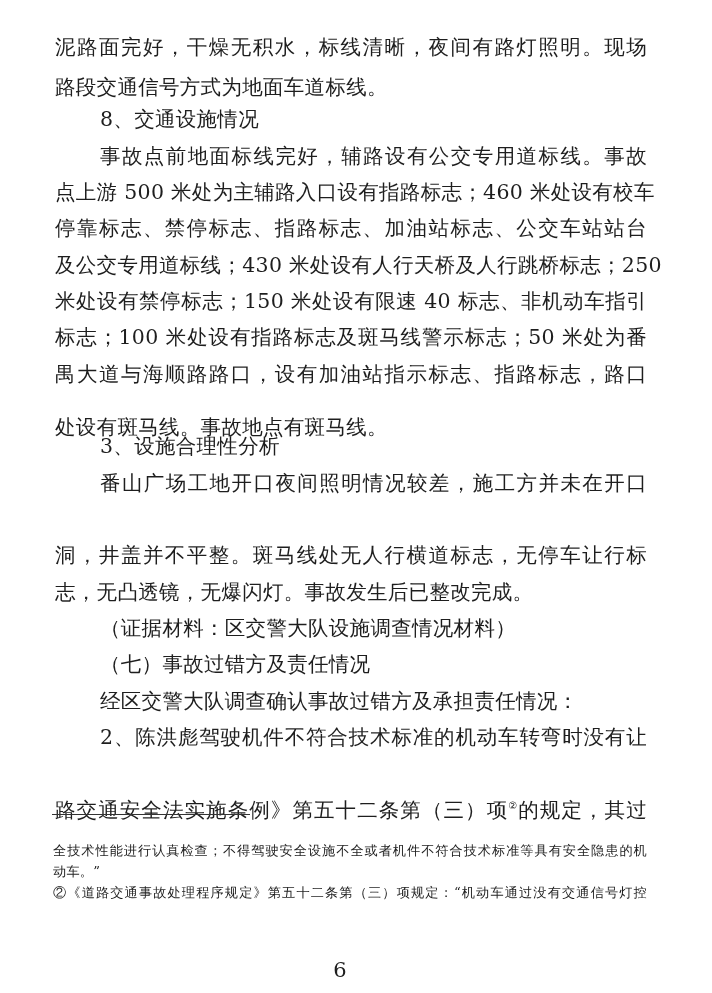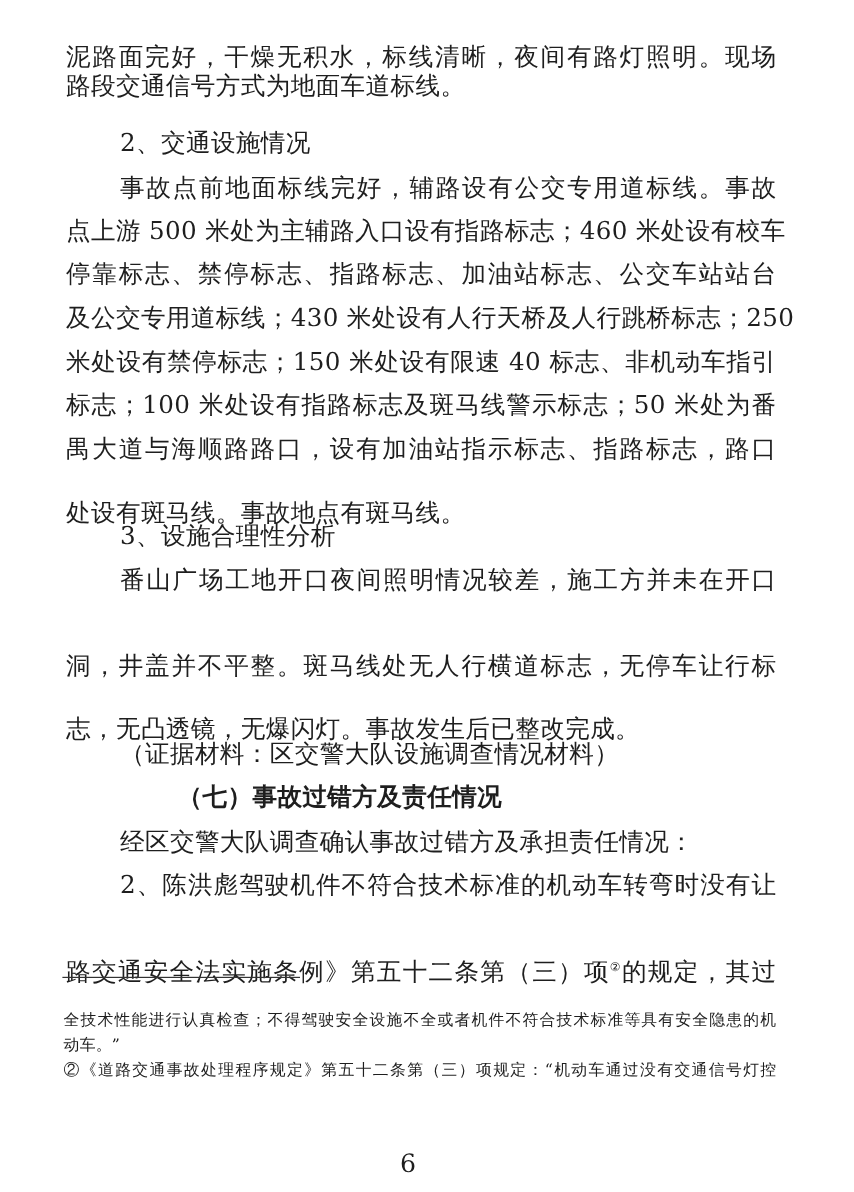--- a/index.html
+++ b/index.html
@@ -8,51 +8,51 @@
     font-family: "DejaVu Serif", "Liberation Serif", serif; color: #1e1e1e;
   }
   .page { position: absolute; left: 0; top: 0; width: 609px; height: 993px; }
   .line {
     position: absolute; left: 55px; width: 592px; height: 30px;
     font-size: 20.5px; line-height: 30px; white-space: nowrap;
     text-align: justify; text-align-last: justify; letter-spacing: 0.3px;
   }
   .line.short { text-align-last: left; }
   .indent { left: 100px; width: 547px; }
-  .bold { font-weight: bold; margin-left: 48px; }
+  .bold { font-weight: normal; }
   sup { font-size: 10px; line-height: 0; vertical-align: 8px; }
   .fn-rule { position: absolute; left: 52px; top: 814px; width: 198px; height: 1px; background: #333; }
   .fn {
     position: absolute; left: 53px; width: 594px; height: 20px;
     font-size: 13.2px; line-height: 20px; white-space: nowrap;
     text-align: justify; text-align-last: justify; letter-spacing: 0.2px;
   }
   .fn.short { text-align-last: left; }
   .pagenum { position: absolute; left: 330px; top: 958px; width: 20px; text-align: center; font-size: 21px; line-height: 24px; }
 </style>
 </head>
 <body>
 
 <div class="page">
 
   <div class="line" style="top:32px">泥路面完好，干燥无积水，标线清晰，夜间有路灯照明。现场</div>
-  <div class="line short" style="top:56px">路段交通信号方式为地面车道标线。</div>
-  <div class="line short indent" style="top:104px">2、交通设施情况</div>
+  <div class="line short" style="top:72px">路段交通信号方式为地面车道标线。</div>
+  <div class="line short indent" style="top:104px">8、交通设施情况</div>
   <div class="line indent" style="top:141px">事故点前地面标线完好，辅路设有公交专用道标线。事故</div>
   <div class="line" style="top:177px">点上游 500 米处为主辅路入口设有指路标志；460 米处设有校车</div>
   <div class="line" style="top:213px">停靠标志、禁停标志、指路标志、加油站标志、公交车站站台</div>
   <div class="line" style="top:250px">及公交专用道标线；430 米处设有人行天桥及人行跳桥标志；250</div>
   <div class="line" style="top:286px">米处设有禁停标志；150 米处设有限速 40 标志、非机动车指引</div>
   <div class="line" style="top:322px">标志；100 米处设有指路标志及斑马线警示标志；50 米处为番</div>
   <div class="line" style="top:359px">禺大道与海顺路路口，设有加油站指示标志、指路标志，路口</div>
   <div class="line short" style="top:412px">处设有斑马线。事故地点有斑马线。</div>
   <div class="line short indent" style="top:431px">3、设施合理性分析</div>
   <div class="line indent" style="top:468px">番山广场工地开口夜间照明情况较差，施工方并未在开口</div>
   <div class="line" style="top:540px">洞，井盖并不平整。斑马线处无人行横道标志，无停车让行标</div>
-  <div class="line short" style="top:592px">志，无凸透镜，无爆闪灯。事故发生后已整改完成。</div>
+  <div class="line short" style="top:577px">志，无凸透镜，无爆闪灯。事故发生后已整改完成。</div>
   <div class="line short indent" style="top:613px">（证据材料：区交警大队设施调查情况材料）</div>
   <div class="line short indent bold" style="top:649px">（七）事故过错方及责任情况</div>
   <div class="line short indent" style="top:686px">经区交警大队调查确认事故过错方及承担责任情况：</div>
   <div class="line indent" style="top:722px">2、陈洪彪驾驶机件不符合技术标准的机动车转弯时没有让</div>
 
   <div class="line" style="top:795px">
     <span>路交通安全法实施条例》第五十二条第（三）项</span><sup>②</sup><span>的规定，其过</span>
   </div>
 
   <div class="fn-rule"></div>

